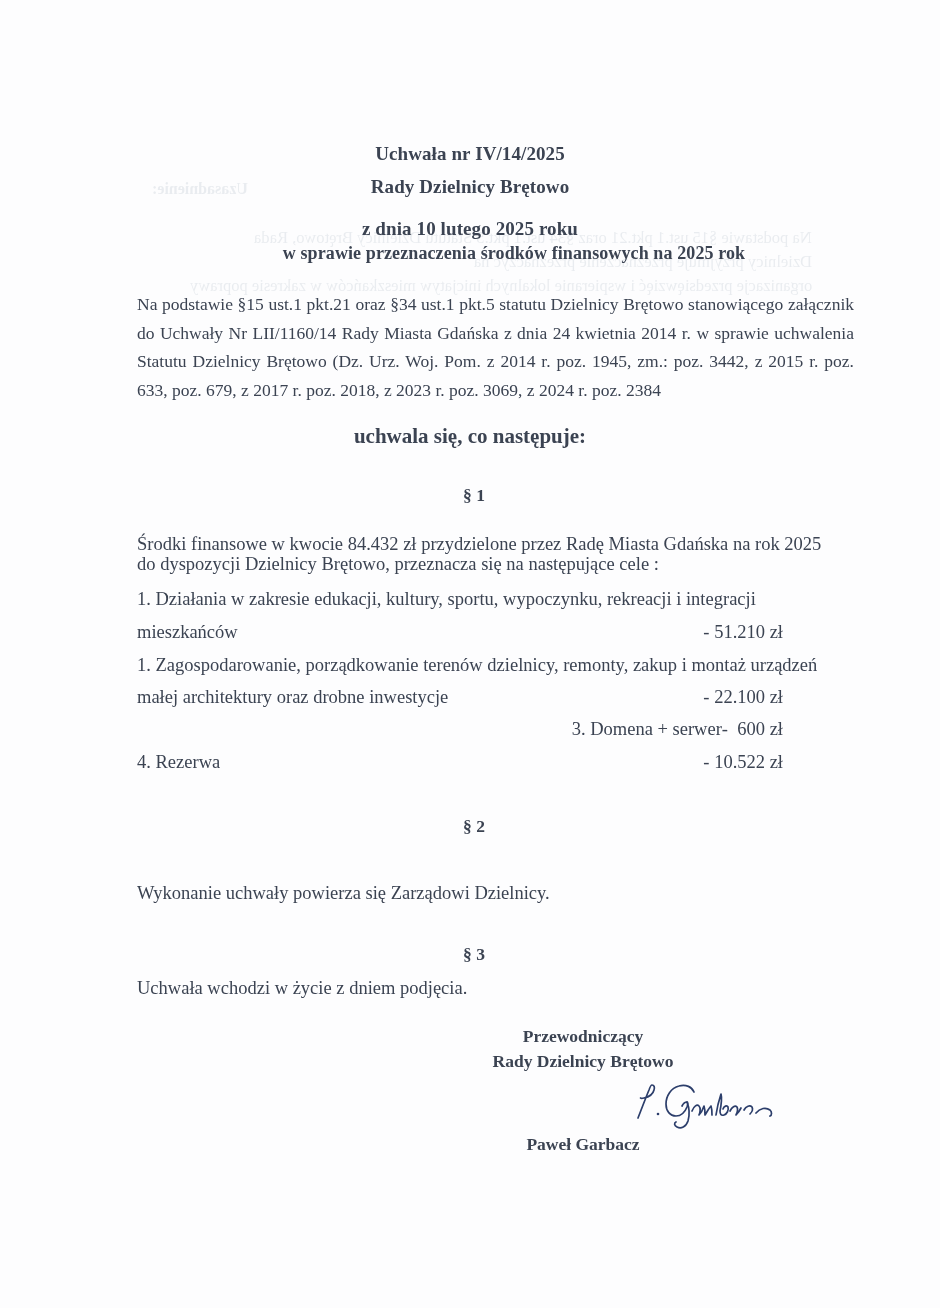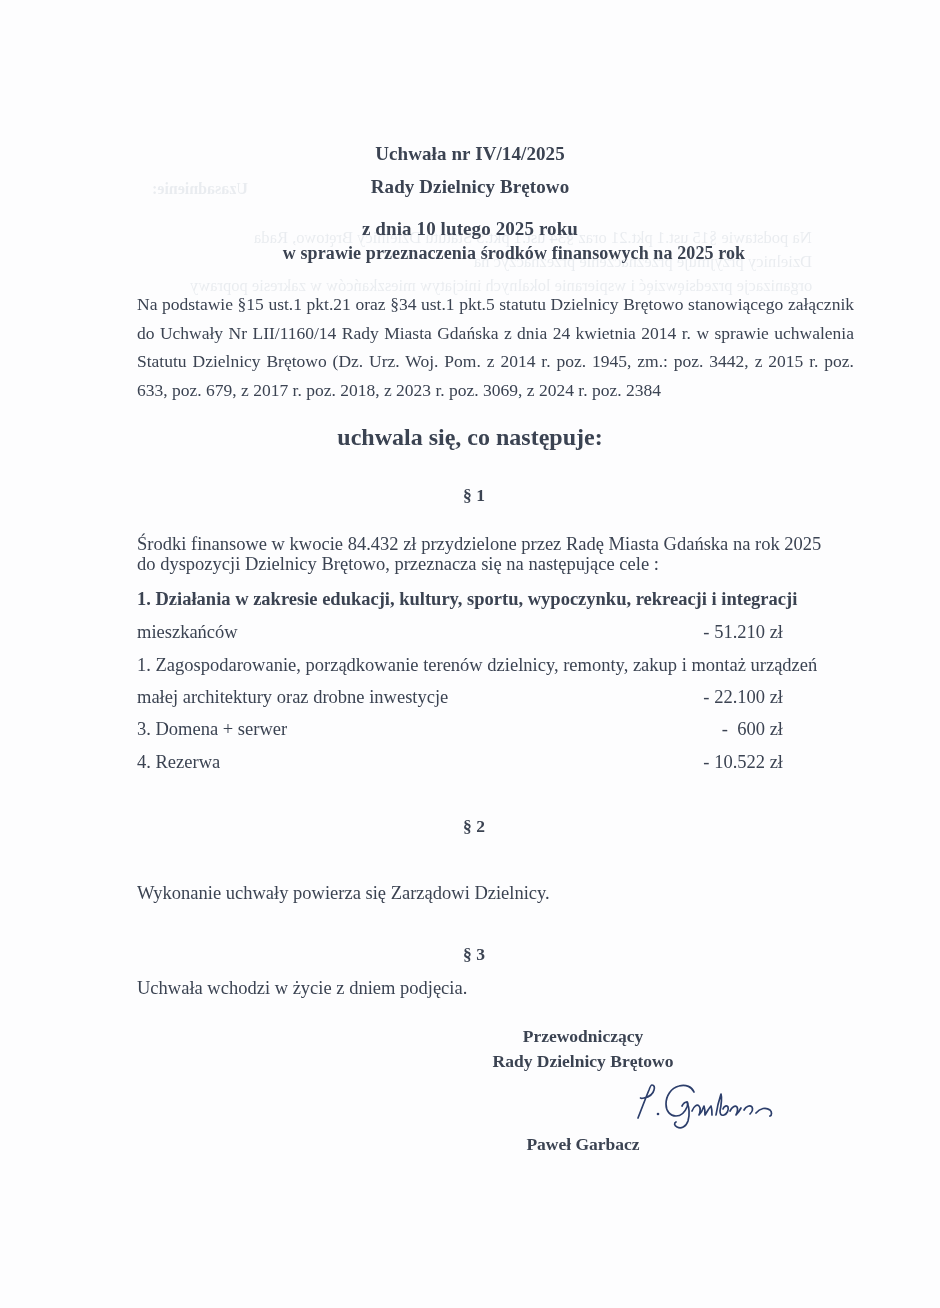--- a/index.html
+++ b/index.html
@@ -139,40 +139,40 @@
 
   <div class="content">
 
     <div class="blk ctr hd" style="top:143px;">Uchwała nr IV/14/2025</div>
     <div class="blk ctr hd" style="top:176px;">Rady Dzielnicy Brętowo</div>
     <div class="blk ctr hd" style="top:218px;">z dnia 10 lutego 2025 roku</div>
     <div class="blk ctr hd" style="top:243px; font-size:18px;margin-left:44px;">w sprawie przeznaczenia środków finansowych na 2025 rok</div>
 
     <div class="blk para" style="top:290px;">Na podstawie §15 ust.1 pkt.21 oraz §34 ust.1 pkt.5 statutu Dzielnicy Brętowo stanowiącego załącznik do Uchwały Nr LII/1160/14 Rady Miasta Gdańska z dnia 24 kwietnia 2014 r. w sprawie uchwalenia Statutu Dzielnicy Brętowo (Dz. Urz. Woj. Pom. z 2014 r. poz. 1945, zm.: poz. 3442, z 2015 r. poz. 633, poz. 679, z 2017 r. poz. 2018, z 2023 r. poz. 3069, z 2024 r. poz. 2384</div>
 
-    <div class="blk ctr" style="top:424px; font-weight:bold; font-size:24px;">uchwala się, co następuje:</div>
+    <div class="blk ctr" style="top:424px; font-weight:bold; font-size:21px;">uchwala się, co następuje:</div>
 
     <div class="blk sec" style="top:485px; left:463px;">§ 1</div>
 
     <div class="blk body-line" style="top:529px;">Środki finansowe w kwocie 84.432 zł przydzielone przez Radę Miasta Gdańska na rok 2025</div>
     <div class="blk body-line" style="top:549px;">do dyspozycji Dzielnicy Brętowo, przeznacza się na następujące cele :</div>
 
-    <div class="blk body-line" style="top:584px;font-weight:bold;">1. Działania w zakresie edukacji, kultury, sportu, wypoczynku, rekreacji i integracji</div>
+    <div class="blk body-line" style="top:584px;">1. Działania w zakresie edukacji, kultury, sportu, wypoczynku, rekreacji i integracji</div>
     <div class="blk item-row" style="top:617px;">
       <span>mieszkańców</span>
       <span class="amt">- 51.210 zł</span>
     </div>
 
     <div class="blk body-line" style="top:650px;">1. Zagospodarowanie, porządkowanie terenów dzielnicy, remonty, zakup i montaż urządzeń</div>
     <div class="blk item-row" style="top:682px;">
       <span>małej architektury oraz drobne inwestycje</span>
       <span class="amt">- 22.100 zł</span>
     </div>
 
-    <div class="blk item-row" style="top:714px;">
+    <div class="blk item-row" style="top:714px;justify-content:flex-end;">
       <span>3. Domena + serwer</span>
       <span class="amt">-  600 zł</span>
     </div>
 
     <div class="blk item-row" style="top:747px;align-items:center;">
       <span>4. Rezerwa</span>
       <span class="amt">- 10.522 zł</span>
     </div>
 
     <div class="blk sec" style="top:816px; left:463px;">§ 2</div>

